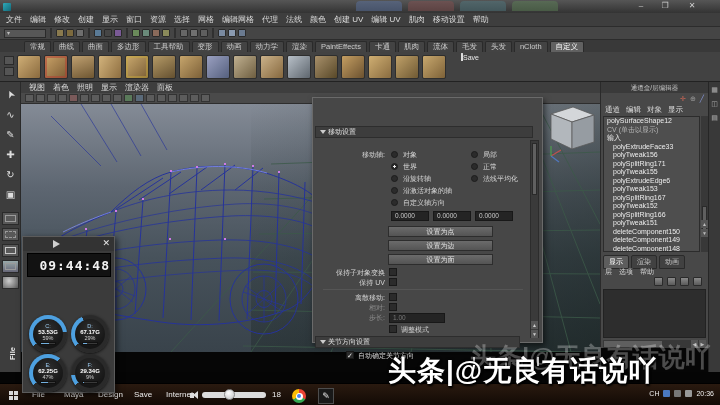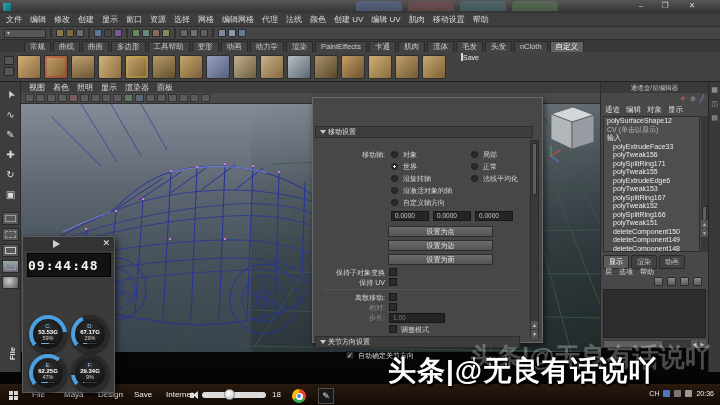--- a/index.html
+++ b/index.html
@@ -152,21 +152,21 @@
   
   #recorder { left:22px; top:236px; width:93px; height:157px; background:#3b3b3b;
     border:1px solid #5b5b5b; box-shadow:2px 2px 6px rgba(0,0,0,.6); z-index:6; }
   .rec-head { position:absolute; left:0; top:0; width:100%; height:14px; background:#333;
     color:#e8e8e8; }
   .rec-play { position:absolute; left:30px; top:3px; width:0; height:0;
     border-top:4px solid transparent; border-bottom:4px solid transparent; border-left:7px solid #cfcfcf; }
   .rec-close { position:absolute; right:4px; top:1px; font-size:9px; color:#e8e8e8; }
   .rec-clock { position:absolute; left:4px; top:16px; width:84px; height:24px; background:#121212;
     border:1px solid #000; color:#f2f2f2; font-family:"DejaVu Sans Mono",monospace;
-    font-size:13px; font-weight:bold; letter-spacing:1px; text-align:left; line-height:23px; }
+    font-size:13px; font-weight:bold; letter-spacing:1px; text-align:right; line-height:23px; }
   .rec-shot { position:absolute; left:2px; top:44px; width:88px; height:14px;
     background:linear-gradient(#5f5f5f,#474747); border:1px solid #2c2c2c; color:#f0f0f0;
     font-size:8px; line-height:13px; padding-left:6px; }
   .rec-sys { position:absolute; left:0; top:62px; width:100%; text-align:center; color:#e3e3e3;
     font-size:8px; border-bottom:1px solid #555; padding-bottom:2px; }
   .gauge { position:absolute; width:38px; height:38px; border-radius:50%;
     box-shadow:0 1px 3px rgba(0,0,0,.7); }
   .gauge .inner { position:absolute; left:4px; top:4px; width:30px; height:30px; border-radius:50%;
     background:radial-gradient(circle at 50% 35%, #2e2e2e, #161616 70%); color:#fff;
     text-align:center; }

